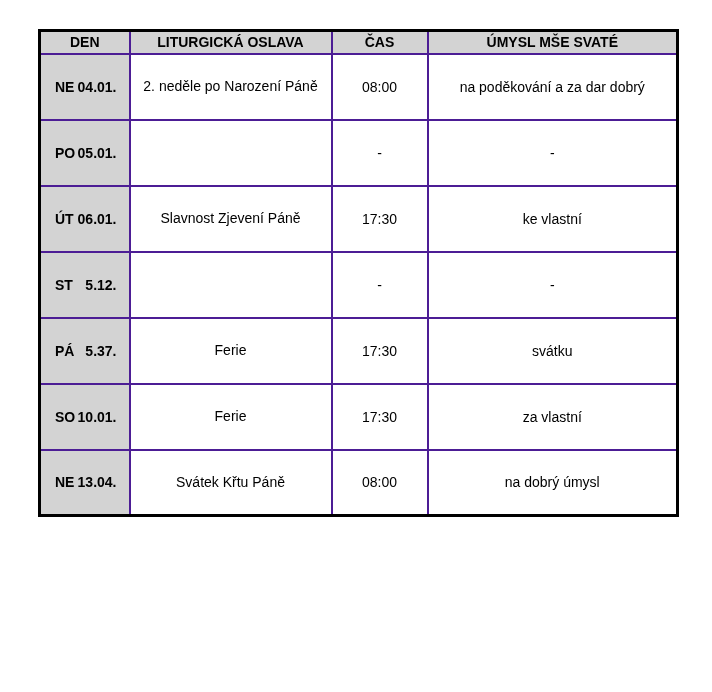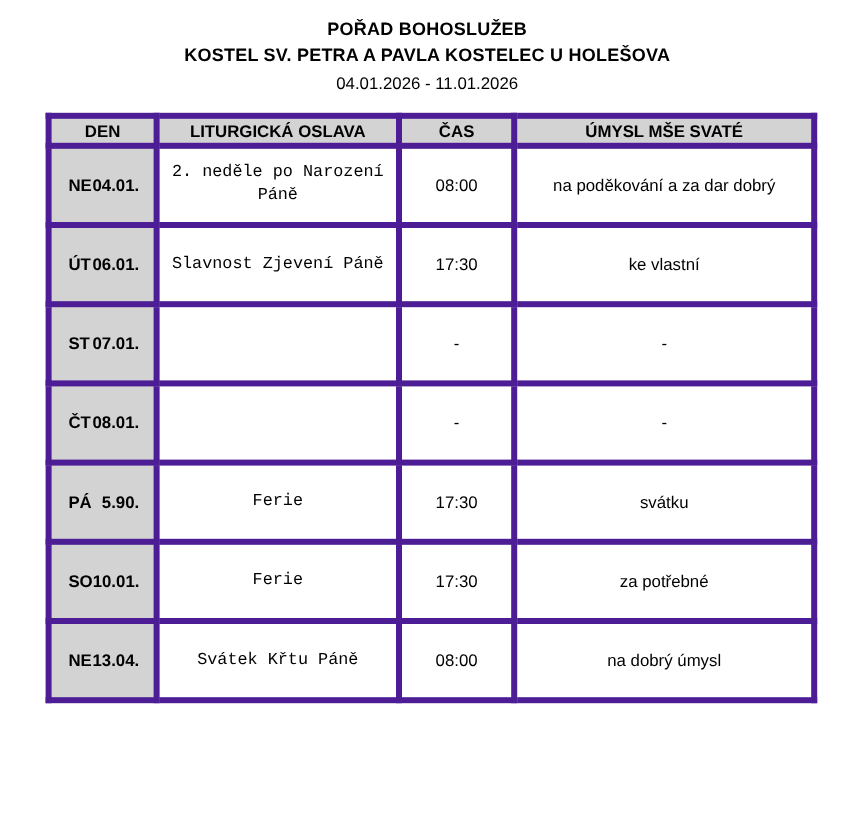--- a/index.html
+++ b/index.html
@@ -21,21 +21,21 @@
   .doc-daterange{ font-size: 14px; font-weight: normal; margin-top: 1px; }
 
   table.schedule {
     border-collapse: collapse;
     margin: 15px auto 0 38px;
     width: 638px;
     table-layout: fixed;
     border: 3px solid #000000;
   }
   table.schedule th, table.schedule td {
-    border: 5px solid #4c1d95;
+    border: 2px solid #4c1d95;
     font-size: 14px;
     text-align: center;
     vertical-align: middle;
   }
   table.schedule th {
     background: #d3d3d3;
     font-weight: bold;
     height: 23px;
     padding: 2px 4px;
   }
@@ -46,32 +46,27 @@
   col.c-cas   { width: 96px; }
   col.c-umysl { width: 250px; }
 
   td.den { background: #d3d3d3; font-weight: bold; }
   .den-wrap {
     display: flex;
     justify-content: space-between;
     align-items: flex-end;
     padding: 0 4px 0 6px;
   }
-  td.oslava { line-height: 1.35; font-family: Liberation Mono, monospace; }
+  td.oslava { line-height: 1.35; }
 </style>
 </head>
 <body>
 
 <div class="page">
 
-  <header class="doc-header">
-    <div class="doc-title">POŘAD BOHOSLUŽEB</div>
-    <div class="doc-subtitle">KOSTEL SV. PETRA A PAVLA KOSTELEC U HOLEŠOVA</div>
-    <div class="doc-daterange">04.01.2026 - 11.01.2026</div>
-  </header>
 
   <table class="schedule">
     <colgroup>
       <col class="c-den">
         <col class="c-osl">
         <col class="c-cas">
         <col class="c-umysl">
     </colgroup>
     <thead>
       <tr>
@@ -89,71 +84,71 @@
             <span>04.01.</span>
           </div>
         </td>
         <td class="oslava">2. neděle po Narození Páně</td>
         <td class="cas">08:00</td>
         <td class="umysl">na poděkování a za dar dobrý</td>
       </tr>
       <tr>
         <td class="den">
           <div class="den-wrap">
+            <span>PO</span>
+            <span>05.01.</span>
+          </div>
+        </td>
+        <td class="oslava"></td>
+        <td class="cas">-</td>
+        <td class="umysl">-</td>
+      </tr>
+      <tr>
+        <td class="den">
+          <div class="den-wrap">
             <span>ÚT</span>
             <span>06.01.</span>
           </div>
         </td>
         <td class="oslava">Slavnost Zjevení Páně</td>
         <td class="cas">17:30</td>
         <td class="umysl">ke vlastní</td>
       </tr>
       <tr>
         <td class="den">
           <div class="den-wrap">
             <span>ST</span>
-            <span>07.01.</span>
-          </div>
-        </td>
-        <td class="oslava"></td>
-        <td class="cas">-</td>
-        <td class="umysl">-</td>
-      </tr>
-      <tr>
-        <td class="den">
-          <div class="den-wrap">
-            <span>ČT</span>
-            <span>08.01.</span>
+            <span>5.12.</span>
           </div>
         </td>
         <td class="oslava"></td>
         <td class="cas">-</td>
         <td class="umysl">-</td>
       </tr>
       <tr>
         <td class="den">
           <div class="den-wrap">
             <span>PÁ</span>
-            <span>5.90.</span>
+            <span>5.37.</span>
           </div>
         </td>
         <td class="oslava">Ferie</td>
         <td class="cas">17:30</td>
         <td class="umysl">svátku</td>
       </tr>
       <tr>
         <td class="den">
           <div class="den-wrap">
             <span>SO</span>
             <span>10.01.</span>
           </div>
         </td>
         <td class="oslava">Ferie</td>
         <td class="cas">17:30</td>
-        <td class="umysl">za potřebné</td>
+        <td class="umysl">za vlastní</td>
       </tr>
       <tr>
         <td class="den">
           <div class="den-wrap">
             <span>NE</span>
             <span>13.04.</span>
           </div>
         </td>
         <td class="oslava">Svátek Křtu Páně</td>
         <td class="cas">08:00</td>

